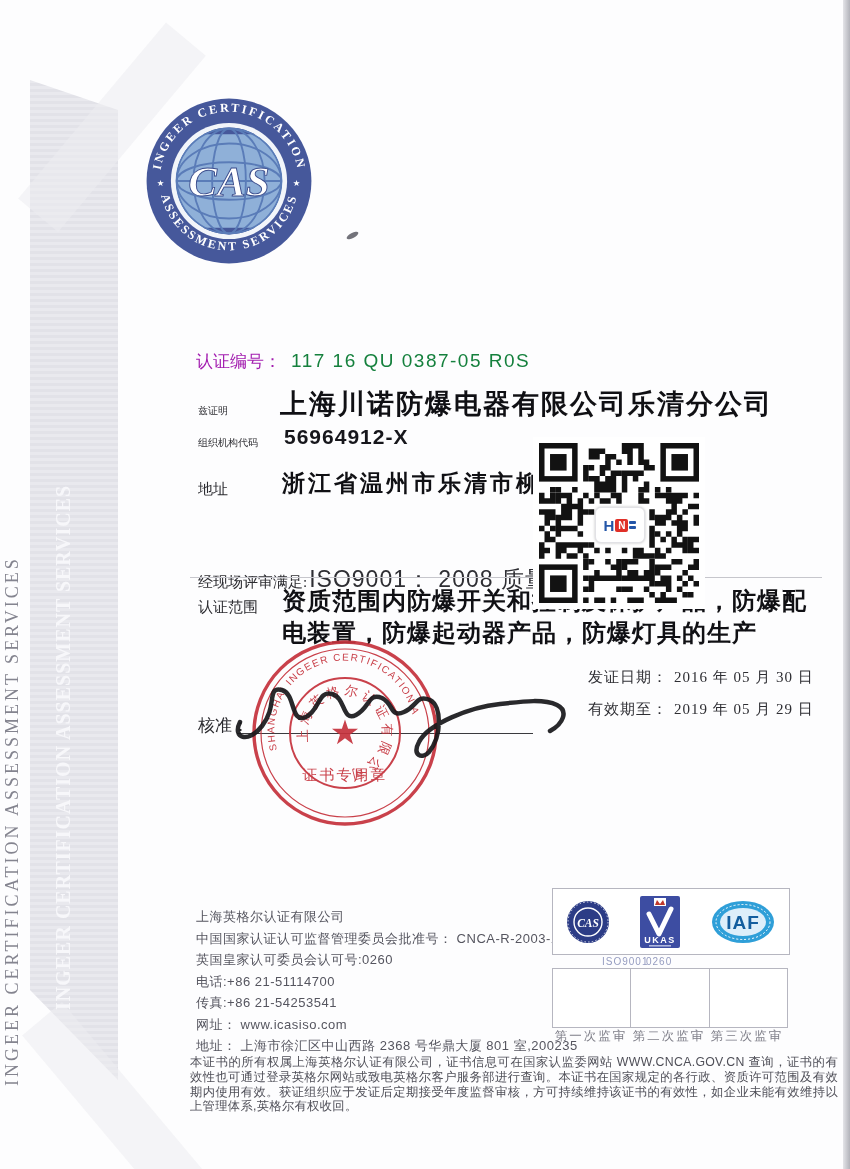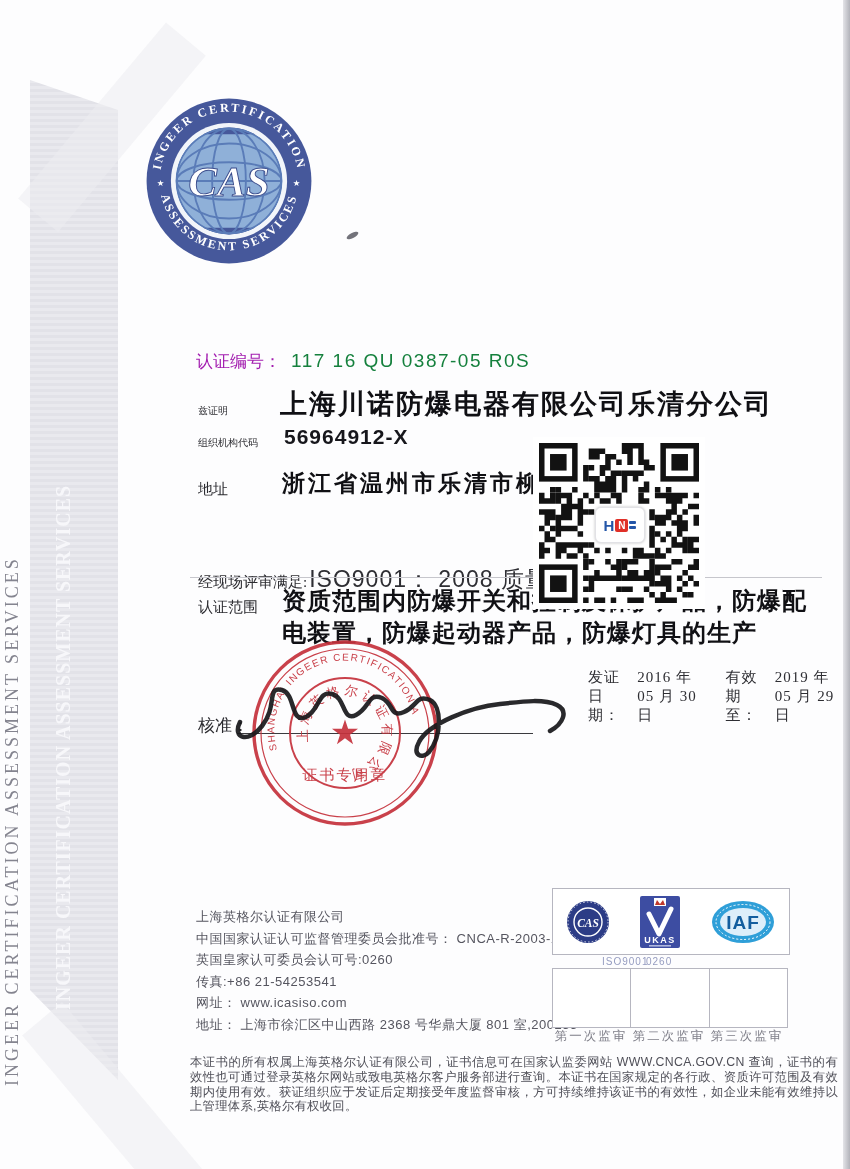--- a/index.html
+++ b/index.html
@@ -54,21 +54,21 @@
   .qr-logo .h{color:#2456a8;font-weight:bold;font-size:15px;}
   .qr-logo .nbox{background:#e03028;color:#fff;font-weight:bold;font-size:10px;width:13px;height:13px;border-radius:2px;
       display:flex;align-items:center;justify-content:center;}
   .qr-logo .tail{display:flex;flex-direction:column;gap:2px;}
   .qr-logo .tail i{display:block;width:7px;height:3px;background:#2456a8;border-radius:1px;}
   
   .approval-row{left:198px;top:714px;font-size:17px;color:#2a2a2f;font-family:"Liberation Serif","DejaVu Serif",serif;z-index:2;}
   .approval-line{left:237px;top:733px;width:296px;height:1px;background:#3a3a3e;z-index:2;}
   .stamp{left:250px;top:638px;z-index:3;opacity:.92;}
   .signature{left:232px;top:660px;z-index:4;}
-  .dates{left:588px;top:668px;display:flex;flex-direction:row;gap:13px;font-size:15px;color:#2e2e33;
+  .dates{left:588px;top:668px;display:flex;flex-direction:column;gap:13px;font-size:15px;color:#2e2e33;
       font-family:"Liberation Serif","DejaVu Serif",serif;letter-spacing:1px;}
   .dates .row{gap:6px;}
   
   .issuer{left:196px;top:906px;font-size:13px;color:#55555f;line-height:21.5px;letter-spacing:.5px;}
   
   .acc-box{left:552px;top:888px;width:236px;height:65px;border:1px solid #b6b6c0;display:flex;
       align-items:center;justify-content:space-around;background:#fff;}
   .acc-caption{font-size:10px;color:#959cc0;letter-spacing:1px;}
   .cap-iso{left:582px;top:956px;margin-left:20px;}
   .cap-ukas{left:646px;top:956px;}
@@ -224,20 +224,21 @@
     <div class="row">
       <span>有效期至：</span>
       <span>2019 年 05 月 29 日</span>
     </div>
   </div>
 
   <div class="abs issuer">
     <div>上海英格尔认证有限公司</div>
     <div>中国国家认证认可监督管理委员会批准号： CNCA-R-2003-117</div>
     <div>英国皇家认可委员会认可号:0260</div>
+    <div>电话:+86 21-51114700</div>
     <div>传真:+86 21-54253541</div>
     <div>网址： www.icasiso.com</div>
     <div>地址： 上海市徐汇区中山西路 2368 号华鼎大厦 801 室,200235</div>
   </div>
 
   <div class="abs acc-box">
     <svg width="44" height="44" viewBox="0 0 44 44">
       <circle cx="22" cy="22" r="21" fill="#2c3c86"></circle>
       <circle cx="22" cy="22" r="14" fill="none" stroke="#fff" stroke-width="1.4"></circle>
       <circle cx="22" cy="22" r="20" fill="none" stroke="#fff" stroke-width="0.8" stroke-dasharray="1.5,2.2"></circle>

